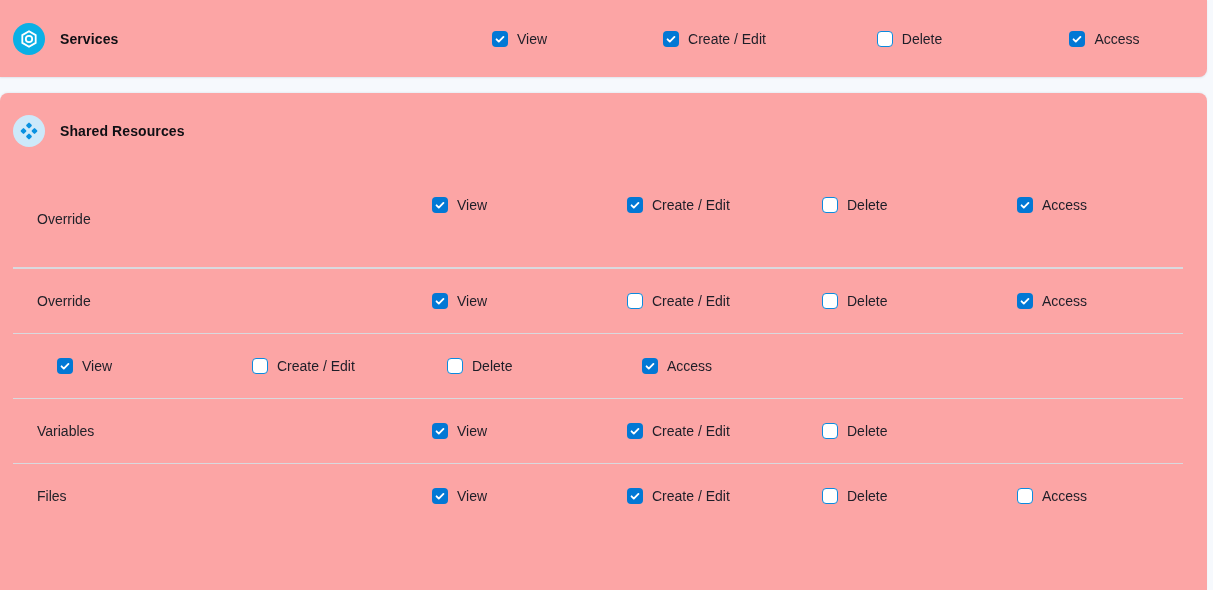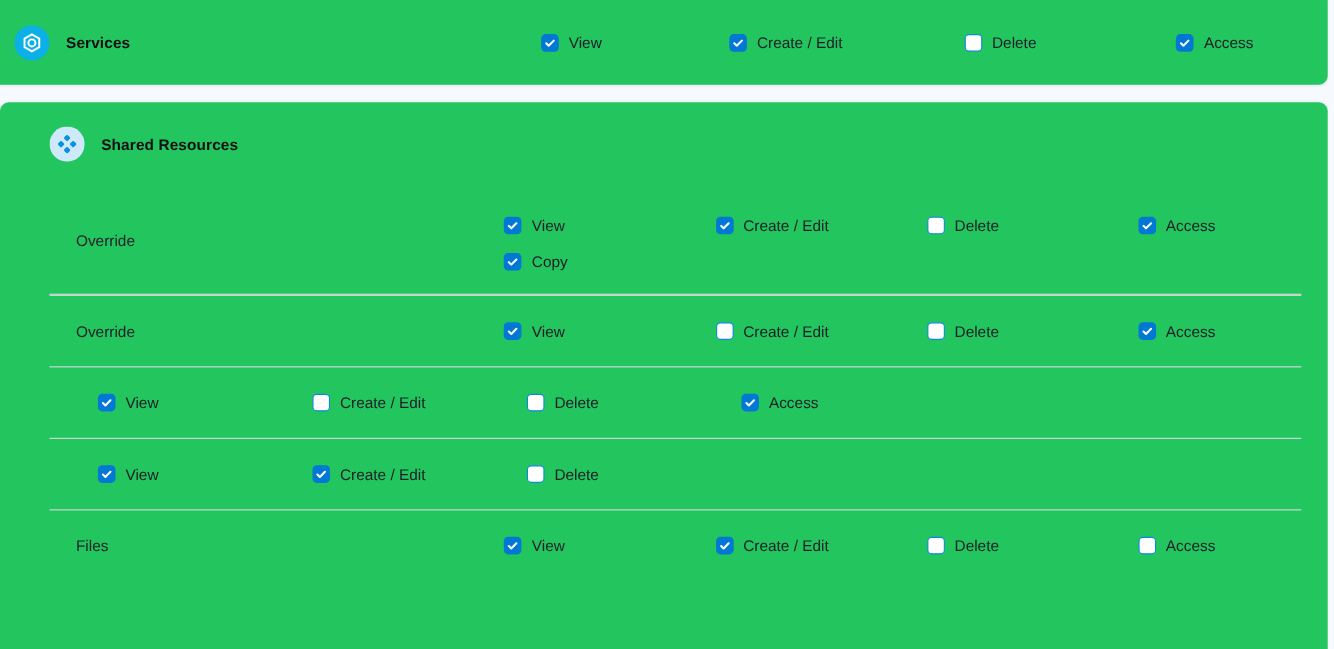--- a/index.html
+++ b/index.html
@@ -2,31 +2,30 @@
 <html><head>
 <meta charset="utf-8">
 <style>
   html,body{margin:0;padding:0;}
   body{
     width:1213px;height:590px;overflow:hidden;
     background:#f6f9fd;
     font-family:"Liberation Sans", sans-serif;
     -webkit-font-smoothing:antialiased;
   }
-  .card{background:#22c55e;margin-right:6px;box-sizing:border-box;}
+  .card{background:#fca5a5;margin-right:6px;box-sizing:border-box;}
   #services-card{
     height:77px;border-radius:0 0 8px 0;
     box-shadow:0 1px 2px rgba(40,60,100,0.10);
     display:flex;align-items:center;padding-left:13px;
   }
   #shared-card{
     margin-top:16px;height:497px;border-radius:8px 8px 0 0;
     box-shadow:0 -1px 2px rgba(40,60,100,0.06);
     padding-top:22px;
-    padding-left:32px;
   }
   .section-header{display:flex;align-items:center;gap:15px;padding-left:13px;height:32px;}
   .section-title{font-size:14px;font-weight:700;color:#0f0f14;letter-spacing:.1px;}
   .title-cell{width:399px;display:flex;align-items:center;gap:15px;}
   .rows{margin-top:23px;}
   .perm-row{display:flex;padding-left:37px;box-sizing:border-box;height:64px;}
   .perm-row.tall{height:97px;}
   .label-cell{width:375px;display:flex;align-items:center;font-size:14px;color:#22222a;}
   .perm-cell{width:195px;display:flex;flex-direction:column;gap:17px;justify-content:center;}
   .tall .perm-cell{justify-content:flex-start;padding-top:27px;}
@@ -114,28 +113,20 @@
         <div class="label-cell">Override</div>
         <div class="perm-cell">
           <div class="cb-item">
             <span class="cb checked">
               <svg width="12" height="12" viewBox="0 0 14 14">
                 <path d="M3 7.4l2.6 2.6L11 4.6" stroke="#ffffff" stroke-width="2.2" fill="none" stroke-linecap="round" stroke-linejoin="round"></path>
               </svg>
             </span>
             <span>View</span>
           </div>
-          <div class="cb-item">
-            <span class="cb checked">
-              <svg width="12" height="12" viewBox="0 0 14 14">
-                <path d="M3 7.4l2.6 2.6L11 4.6" stroke="#ffffff" stroke-width="2.2" fill="none" stroke-linecap="round" stroke-linejoin="round"></path>
-              </svg>
-            </span>
-            <span>Copy</span>
-          </div>
         </div>
         <div class="perm-cell">
           <div class="cb-item">
             <span class="cb checked">
               <svg width="12" height="12" viewBox="0 0 14 14">
                 <path d="M3 7.4l2.6 2.6L11 4.6" stroke="#ffffff" stroke-width="2.2" fill="none" stroke-linecap="round" stroke-linejoin="round"></path>
               </svg>
             </span>
             <span>Create / Edit</span>
           </div>
@@ -224,20 +215,21 @@
               <svg width="12" height="12" viewBox="0 0 14 14">
                 <path d="M3 7.4l2.6 2.6L11 4.6" stroke="#ffffff" stroke-width="2.2" fill="none" stroke-linecap="round" stroke-linejoin="round"></path>
               </svg>
             </span>
             <span>Access</span>
           </div>
         </div>
       </div>
       <div class="divider"></div>
       <div class="perm-row">
+        <div class="label-cell">Variables</div>
         <div class="perm-cell">
           <div class="cb-item">
             <span class="cb checked">
               <svg width="12" height="12" viewBox="0 0 14 14">
                 <path d="M3 7.4l2.6 2.6L11 4.6" stroke="#ffffff" stroke-width="2.2" fill="none" stroke-linecap="round" stroke-linejoin="round"></path>
               </svg>
             </span>
             <span>View</span>
           </div>
         </div>

